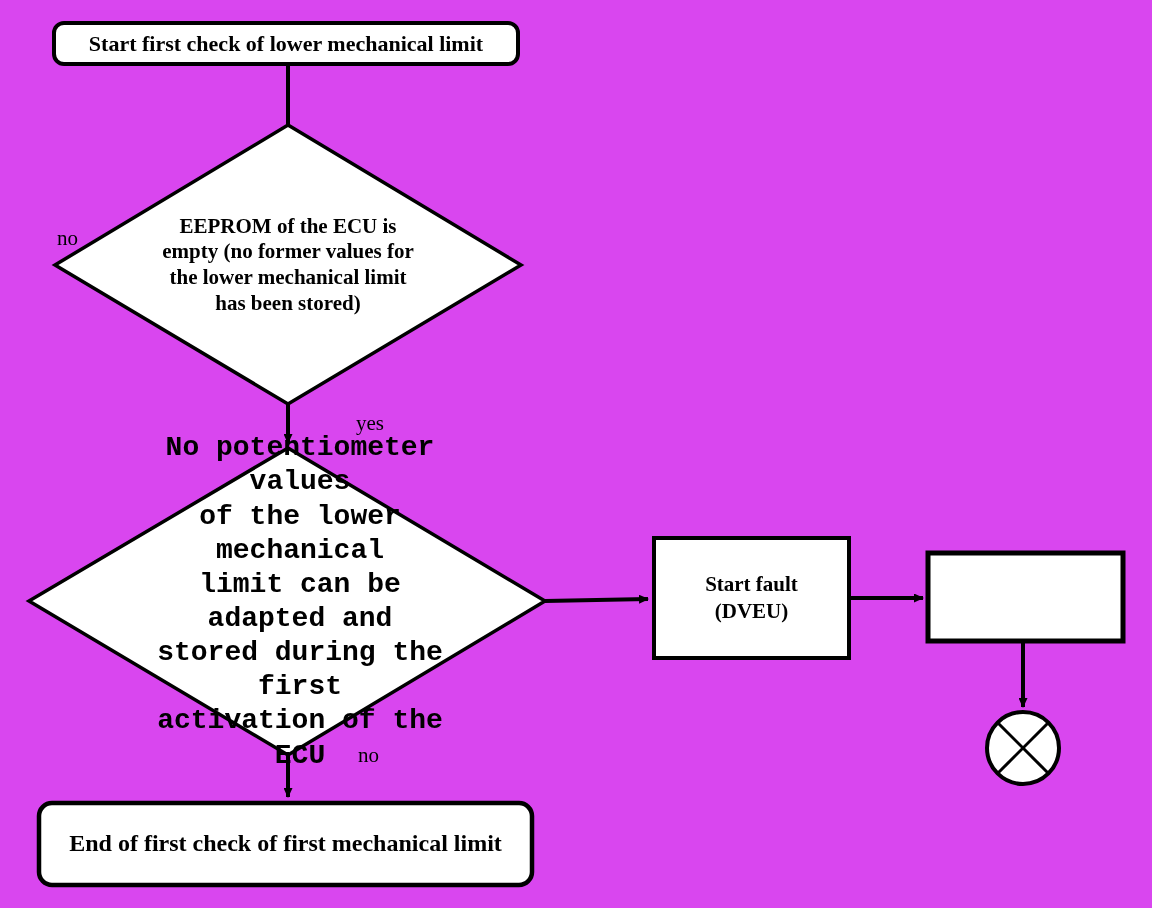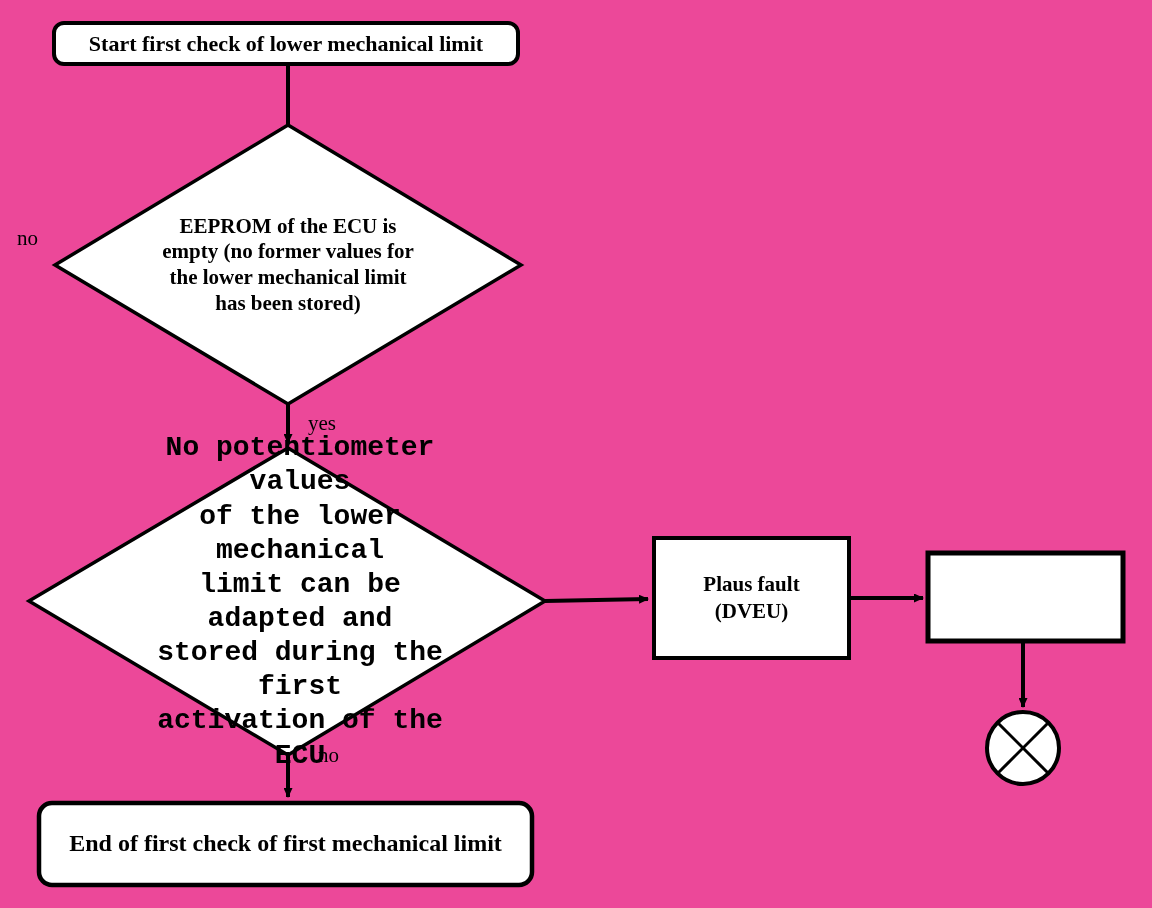--- a/index.html
+++ b/index.html
@@ -5,21 +5,21 @@
 <style>
   html, body {
     margin: 0;
     padding: 0;
     background: #ffffff;
   }
   #canvas {
     position: relative;
     width: 1152px;
     height: 908px;
-    background: #ec4899;
+    background: #d946ef;
     overflow: hidden;
     font-family: "Liberation Serif", "DejaVu Serif", serif;
   }
   #flow-svg {
     position: absolute;
     left: 0;
     top: 0;
     width: 1152px;
     height: 908px;
   }
@@ -39,20 +39,21 @@
   }
   .edge-label {
     position: absolute;
     color: #000000;
     font-family: "Liberation Serif", "DejaVu Serif", serif;
     font-weight: normal;
     font-size: 21px;
     line-height: 1;
     white-space: nowrap;
     pointer-events: none;
+    margin-left: 40px;
   }
 
   
   #start-terminator-text {
     left: 54px; top: 23px; width: 464px; height: 41px;
     font-size: 22px;
   }
   #end-terminator-text {
     left: 39px; top: 803px; width: 493px; height: 82px;
     font-size: 24px;
@@ -76,21 +77,21 @@
     font-weight: bold;
     line-height: 1.3;
   }
   #process-fault-processing-text {
     left: 928px; top: 553px; width: 195px; height: 88px;
     font-size: 21px;
     line-height: 1.25;
   }
   
   #label-no-eeprom { left: 17px;  top: 228px; }
-  #label-yes-eeprom { left: 308px; top: 413px; text-align: right; }
+  #label-yes-eeprom { left: 316px; top: 413px; text-align: right; }
   #label-no-adapt  { left: 318px; top: 745px; }
 </style>
 </head>
 <body>
 
 <div id="canvas">
 
   <svg id="flow-svg" viewBox="0 0 1152 908">
     <defs>
       <marker id="arrowhead" markerWidth="10" markerHeight="9" refX="9" refY="4.5" orient="auto" markerUnits="userSpaceOnUse">
@@ -135,21 +136,21 @@
 empty (no former values for
 the lower mechanical limit
 has been stored)</div>
 
   <div class="node-text" id="decision-adapt-text">No potentiometer values
 of the lower mechanical
 limit can be adapted and
 stored during the first
 activation of the ECU</div>
 
-  <div class="node-text" id="process-plaus-fault-text">Plaus fault
+  <div class="node-text" id="process-plaus-fault-text">Start fault
 (DVEU)</div>
 
 
   <div class="node-text" id="end-terminator-text">End of first check of first mechanical limit</div>
 
   <div class="edge-label" id="label-no-eeprom">no</div>
 
   <div class="edge-label" id="label-yes-eeprom">yes</div>
 
   <div class="edge-label" id="label-no-adapt">no</div>

